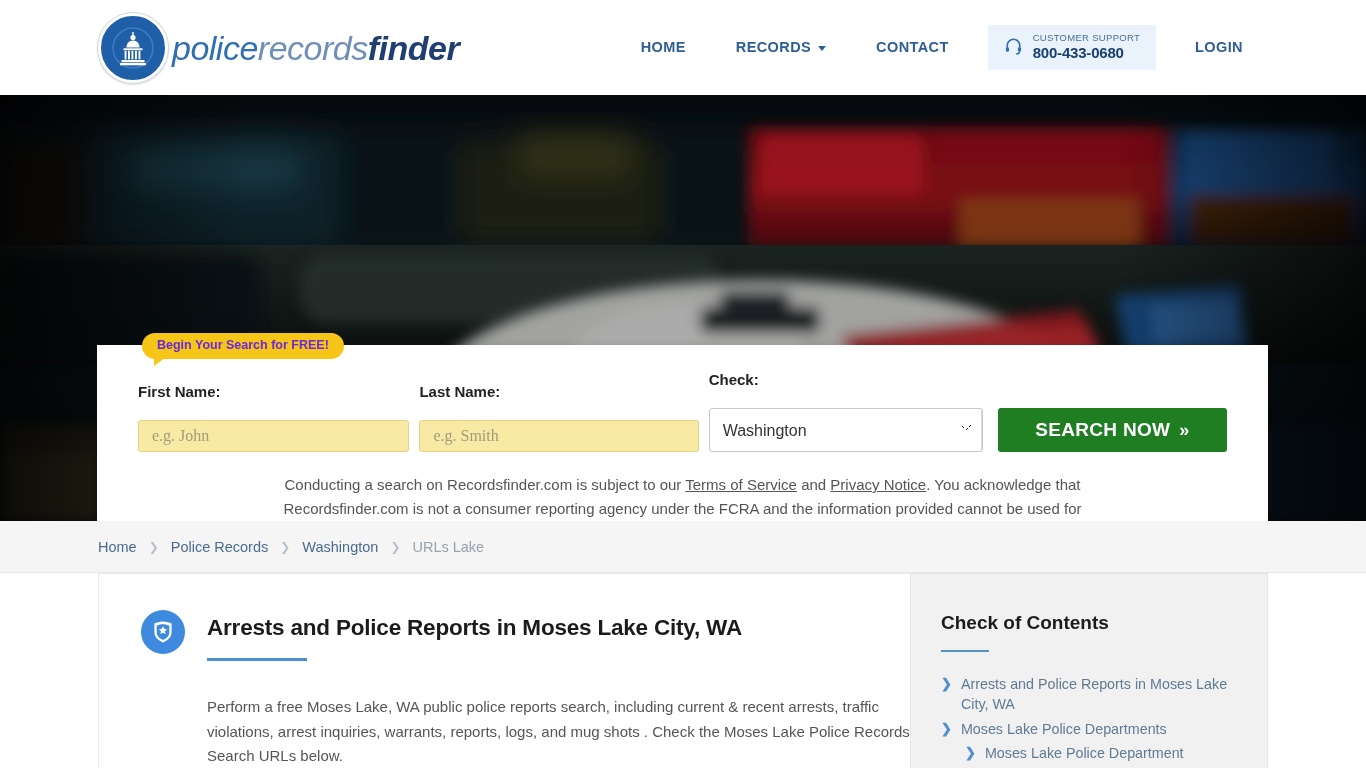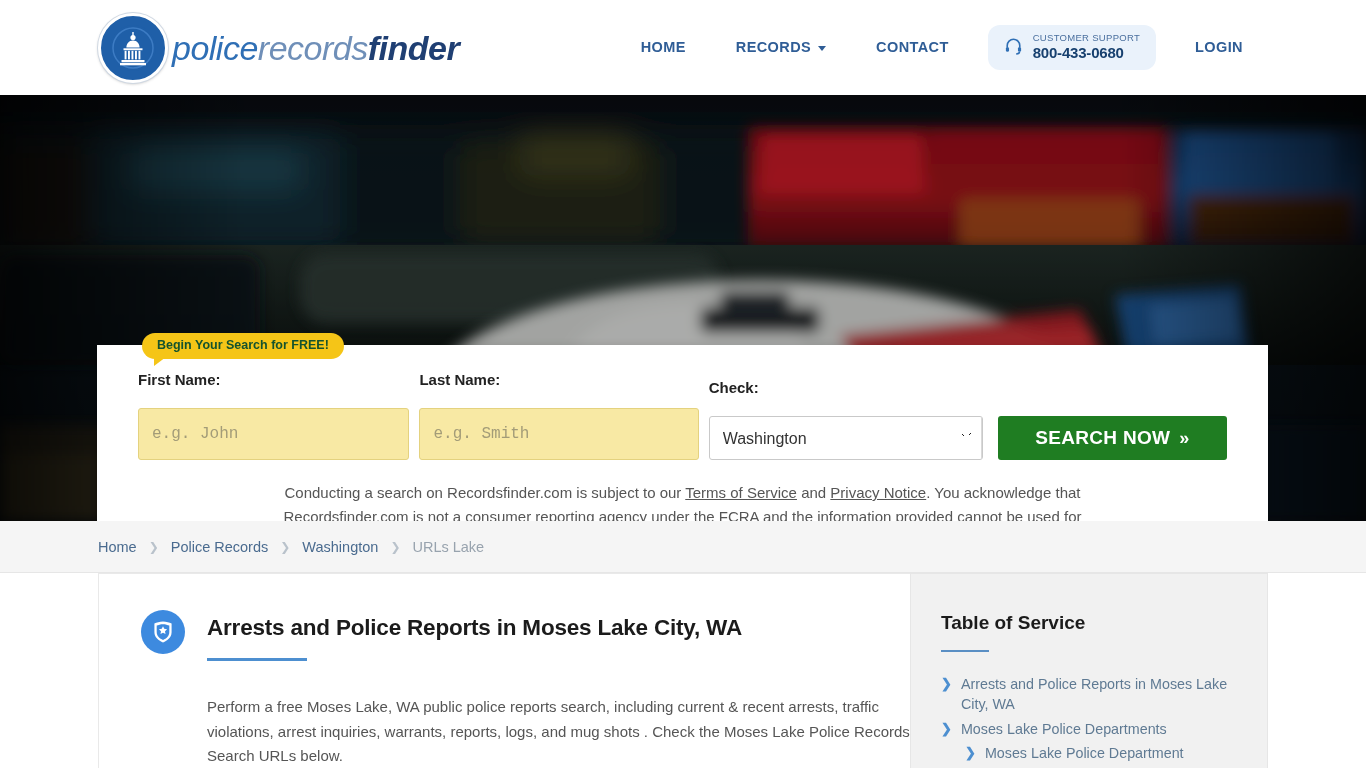--- a/index.html
+++ b/index.html
@@ -36,21 +36,21 @@
   .bw-c { color:#1f3f73; font-weight:700; }
 
   .nav { margin-left:auto; display:flex; align-items:center; gap:0; }
   .nav-link {
     color:#2f5d96; font-size:14.5px; font-weight:700; letter-spacing:.4px;
     text-decoration:none; padding:0 25px; white-space:nowrap;
     display:flex; align-items:center; gap:7px; cursor:pointer;
   }
   .caret { width:0;height:0;border-left:4px solid transparent;border-right:4px solid transparent;border-top:5px solid #2f5d96; display:inline-block; margin-top:2px;}
   .support {
-    background:#eaf2fb; border-radius:12px;
+    background:#eaf2fb; border-radius:0;
     display:flex; align-items:center; gap:10px;
     padding:8px 16px; margin:0 14px; cursor:pointer;
   }
   .support-txt { line-height:1.15; }
   .support-label { font-size:9.5px; color:#4a6f9e; letter-spacing:.3px; display:block; }
   .support-phone { font-size:15px; color:#17406f; font-weight:700; display:block; letter-spacing:-.2px;}
 
   
   .hero {
     position:relative; height:426px; overflow:hidden;
@@ -66,40 +66,40 @@
   }
 
   
   .search-card {
     position:absolute; left:97px; right:98px; top:250px;
     background:#fff; padding:26px 41px 18px 41px;
     box-shadow:0 2px 10px rgba(0,0,0,.18);
   }
   .badge {
     position:absolute; left:45px; top:-12px;
-    background:#f5c517; color:#14532d;
+    background:#f5c517; color:#6d28d9;
     font-size:12.5px; font-weight:700;
     padding:6px 15px 7px 15px; border-radius:16px;
     white-space:nowrap; line-height:1;
   }
   .badge:after{
     content:""; position:absolute; left:12px; bottom:-7px;
     width:0;height:0;border-left:0 solid transparent;
     border-right:12px solid transparent; border-top:9px solid #f5c517;
   }
   .form-row { display:flex; align-items:flex-end; gap:0; }
   .fgroup { display:flex; flex-direction:column;gap:11px; }
   .fgroup.fn { width:278px; }
   .fgroup.ln { width:286px; margin-left:10px; }
   .fgroup.st { width:281px; margin-left:10px; }
   .flabel { font-size:15px; color:#222; font-weight:700; margin-bottom:9px; }
   .finput {
-    height:52px; background:#f8e9a4; border:1px solid #e4d27f;
+    height:32px; background:#f8e9a4; border:1px solid #e4d27f;
     border-radius:3px; padding:0 13px;
-    font-size:16px; color:#6d6b5e; font-family:Liberation Mono, monospace;
+    font-size:16px; color:#6d6b5e; font-family:Liberation Serif, serif;
     width:100%;
   }
   .finput::placeholder { color:#a39c78; }
   .fselect {
     height:44px; background:#fff; border:1px solid #c9c9c9;
     border-radius:3px; padding:0 26px 0 13px;
     font-size:16px; color:#333; font-family:inherit; width:100%;
     -webkit-appearance:none; appearance:none;
     background-image:
       linear-gradient(45deg, transparent 50%, #222 50%, #222 58%, transparent 58%),
@@ -398,21 +398,21 @@
       </div>
       <div>
         <h1 class="sec-title">Arrests and Police Reports in Moses Lake City, WA</h1>
         <div class="title-rule"></div>
       </div>
     </div>
     <p class="body-p">Perform a free Moses Lake, WA public police reports search, including current &amp; recent arrests, traffic violations, arrest inquiries, warrants, reports, logs, and mug shots . Check the Moses Lake Police Records Search URLs below.</p>
   </div>
 
   <div class="toc">
-    <h2 class="toc-title">Table of Service</h2>
+    <h2 class="toc-title">Check of Contents</h2>
     <div class="toc-rule"></div>
     <ul class="toc-list">
       <li class="toc-li">
         <span class="toc-ch">❯</span>
         <a class="toc-a">Arrests and Police Reports in Moses Lake City, WA</a>
       </li>
       <li class="toc-li">
         <span class="toc-ch">❯</span>
         <a class="toc-a">Moses Lake Police Departments</a>
       </li>

